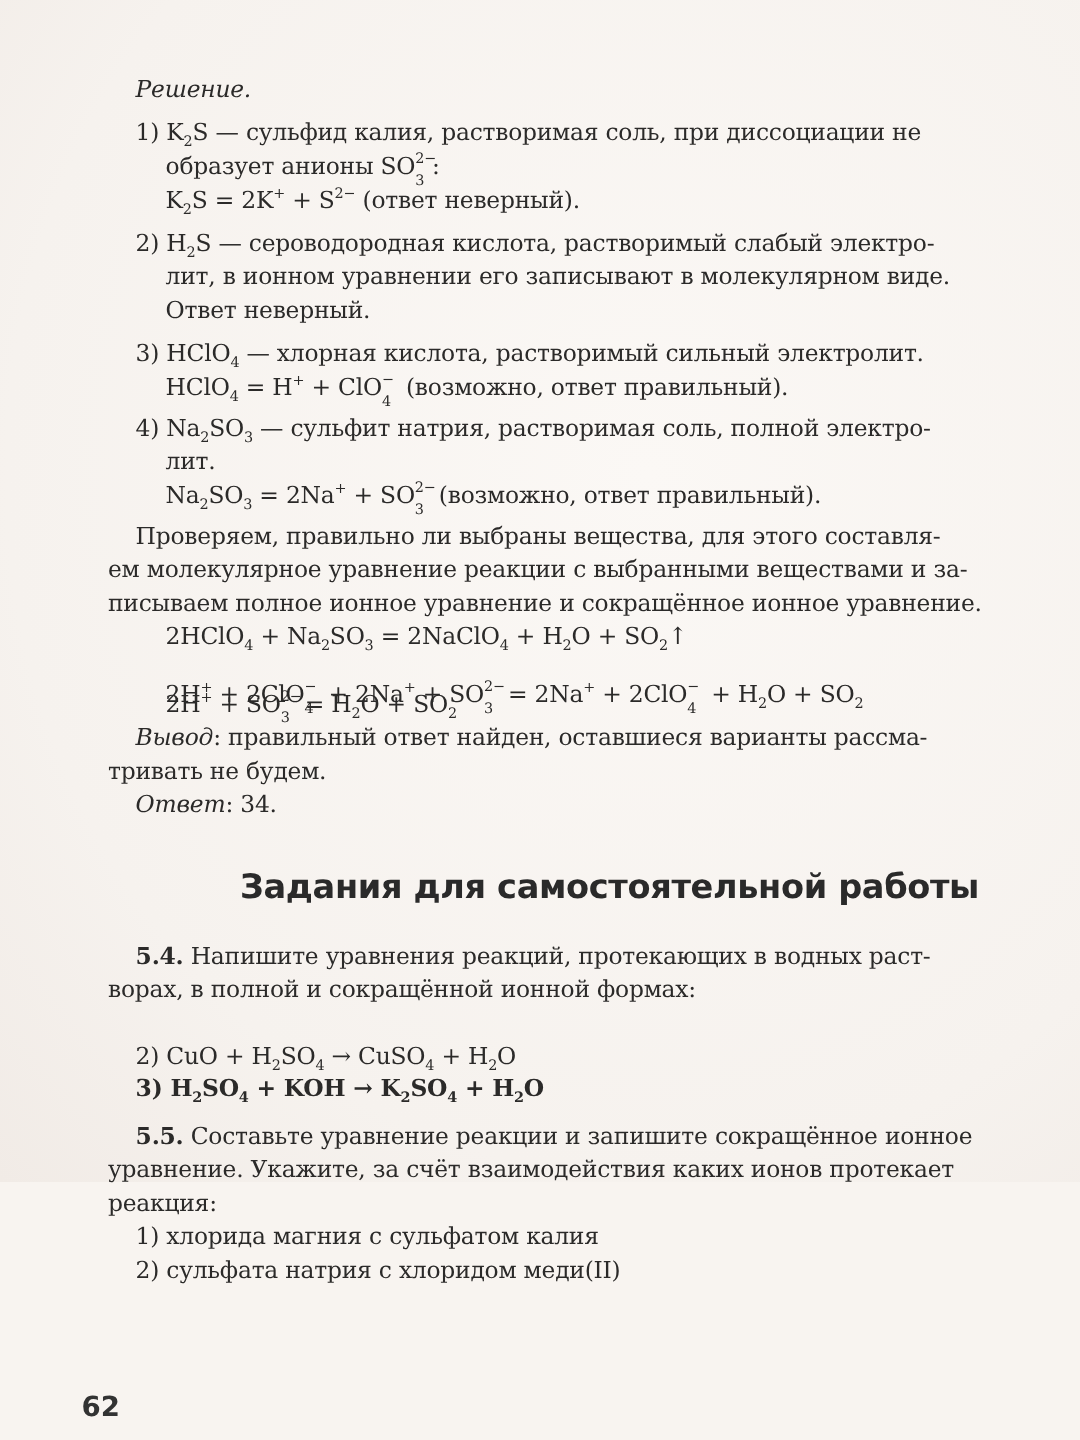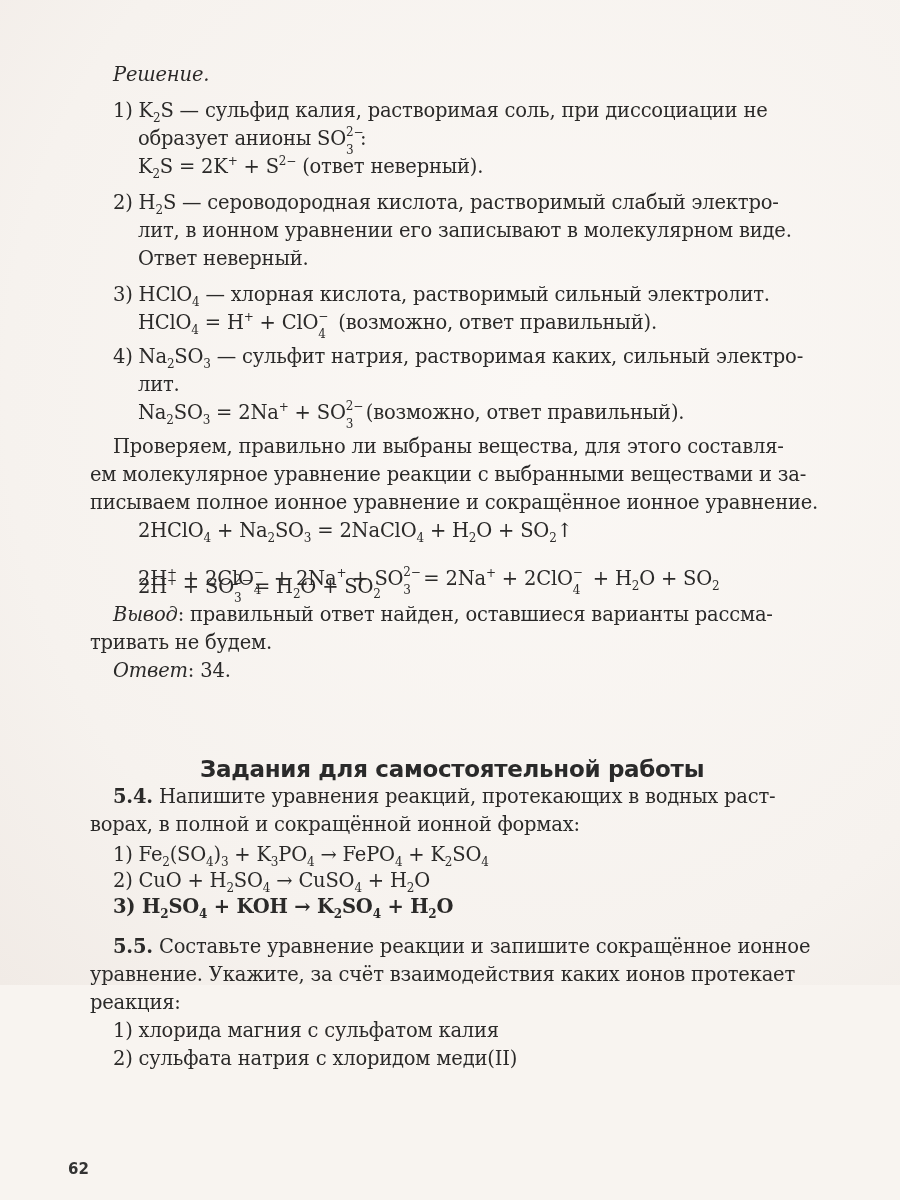--- a/index.html
+++ b/index.html
@@ -24,28 +24,28 @@
     }
     .it { font-style: italic; }
     .b { font-weight: bold; }
     sub, sup { font-size: 12px; line-height: 0; position: relative; vertical-align: baseline; }
     sub { top: 5px; }
     sup { top: -8px; }
     .stack { display: inline-block; position: relative; width: 14px; height: 10px; }
     .stack .up { position: absolute; left: 0; top: -16px; font-size: 12px; }
     .stack .dn { position: absolute; left: 0; top: 2px; font-size: 12px; }
     .heading {
-      position: absolute; left: 200px; top: 756px;
+      position: absolute; left: 200px; top: 722px;
       font-family: "DejaVu Sans", "Liberation Sans", sans-serif;
-      font-weight: bold; font-size: 23px; color: #2a2a2a; letter-spacing: -0.3px;
+      font-weight: bold; font-size: 28px; color: #2a2a2a; letter-spacing: -0.3px;
     }
     .pagenum {
       position: absolute; left: 68px; top: 1160px;
       font-family: "DejaVu Sans", "Liberation Sans", sans-serif;
-      font-weight: bold; font-size: 15px; color: #333;
+      font-weight: bold; font-size: 23px; color: #333;
     }
   </style>
 </head>
 <body>
 
 <div class="page">
 
   <div class="line it" style="left:113px;top:62px;">Решение.</div>
 
   <div class="line" style="left:113px;top:98px;">
@@ -69,21 +69,21 @@
   <div class="line" style="left:113px;top:282px;">
     <span>3)</span>
     HClO<sub>4</sub><span> — хлорная кислота, растворимый сильный электролит.</span>
   </div>
   <div class="line" style="left:138px;top:310px;">
     HClO<sub>4</sub> = H<sup>+</sup> + ClO<span class="stack"><span class="up">−</span><span class="dn">4</span></span> <span>(возможно, ответ правильный).</span>
   </div>
 
   <div class="line" style="left:113px;top:344px;">
     <span>4)</span>
-    Na<sub>2</sub>SO<sub>3</sub><span> — сульфит натрия, растворимая каких, сильный электро-</span>
+    Na<sub>2</sub>SO<sub>3</sub><span> — сульфит натрия, растворимая соль, полной электро-</span>
   </div>
   <div class="line" style="left:138px;top:372px;">лит.</div>
   <div class="line" style="left:138px;top:400px;">
     Na<sub>2</sub>SO<sub>3</sub> = 2Na<sup>+</sup> + SO<span class="stack"><span class="up">2−</span><span class="dn">3</span></span> <span>(возможно, ответ правильный).</span>
   </div>
 
   <div class="line" style="left:90px;top:462px;">ем молекулярное уравнение реакции с выбранными веществами и за-</div>
   <div class="line" style="left:113px;top:434px;">Проверяем, правильно ли выбраны вещества, для этого составля-</div>
   <div class="line" style="left:90px;top:490px;">писываем полное ионное уравнение и сокращённое ионное уравнение.</div>
 
@@ -104,23 +104,20 @@
   <div class="line" style="left:113px;top:658px;">
     <span class="it">Ответ</span><span>: 34.</span>
   </div>
 
   <div class="heading">Задания для самостоятельной работы</div>
 
   <div class="line" style="left:113px;top:784px;">
     <span class="b">5.4.</span><span> Напишите уравнения реакций, протекающих в водных раст-</span>
   </div>
   <div class="line" style="left:90px;top:812px;">ворах, в полной и сокращённой ионной формах:</div>
-  <div class="line" style="left:113px;top:842px;">
-    1) Fe<sub>2</sub>(SO<sub>4</sub>)<sub>3</sub> + K<sub>3</sub>PO<sub>4</sub> → FePO<sub>4</sub> + K<sub>2</sub>SO<sub>4</sub>
-  </div>
   <div class="line" style="left:113px;top:868px;">
     2) CuO + H<sub>2</sub>SO<sub>4</sub> → CuSO<sub>4</sub> + H<sub>2</sub>O
   </div>
   <div class="line" style="left:113px;top:894px;font-weight:bold;">
     3) H<sub>2</sub>SO<sub>4</sub> + KOH → K<sub>2</sub>SO<sub>4</sub> + H<sub>2</sub>O
   </div>
 
   <div class="line" style="left:113px;top:934px;">
     <span class="b">5.5.</span><span> Составьте уравнение реакции и запишите сокращённое ионное</span>
   </div>

